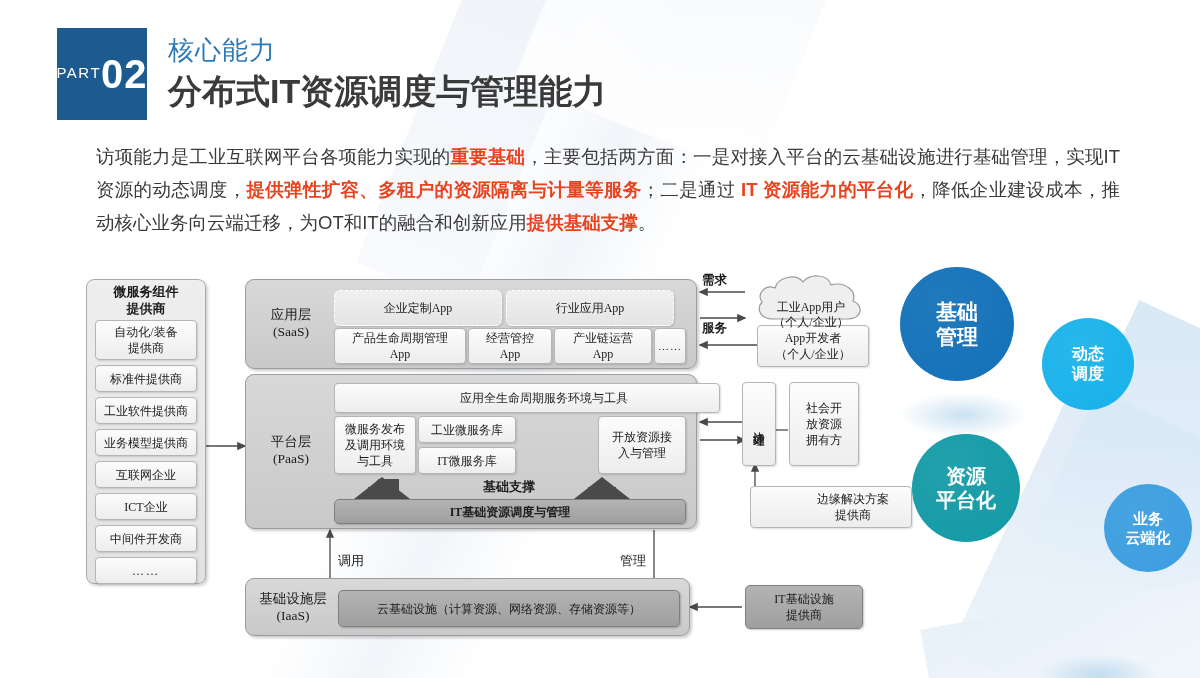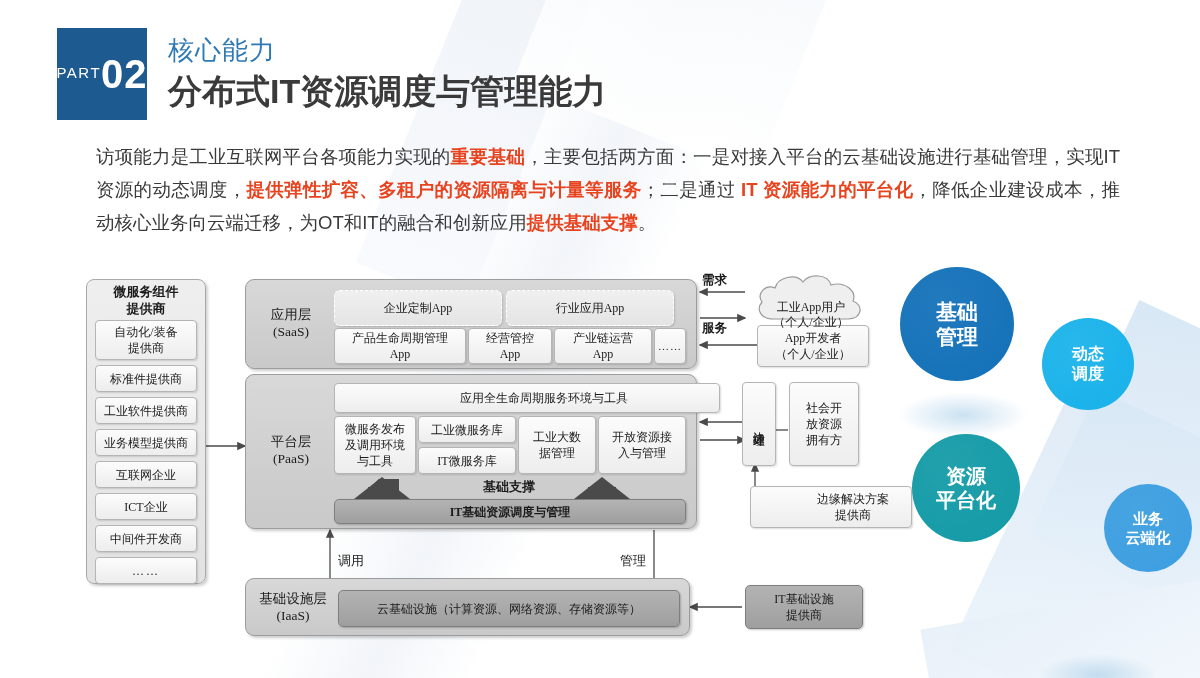--- a/index.html
+++ b/index.html
@@ -225,24 +225,20 @@
 与工具</span>
     </div>
 
     <div class="cell-white ctr dlabel cellt" style="position:absolute;left:172px;top:41px;width:96px;height:25px;">
       <span>工业微服务库</span>
     </div>
     <div class="cell-white ctr dlabel cellt" style="position:absolute;left:172px;top:72px;width:96px;height:25px;">
       <span>IT微服务库</span>
     </div>
 
-    <div class="cell-white ctr dlabel cellt" style="position:absolute;left:272px;top:41px;width:76px;height:56px;white-space:pre-line;">
-      <span>工业大数
-据管理</span>
-    </div>
 
     <div class="cell-white ctr dlabel cellt" style="position:absolute;left:352px;top:41px;width:86px;height:56px;white-space:pre-line;">
       <span>开放资源接
 入与管理</span>
     </div>
 
     <svg style="position:absolute;left:88px;top:100px;width:350px;height:24px;">
       <polygon points="25,24 45,4 65,4 65,24" fill="#4a4a4a"></polygon>
       <polygon points="45,4 65,4 65,24 25,24" fill="#4a4a4a"></polygon>
       <polygon points="20,24 48,2 76,24" fill="#4a4a4a"></polygon>

